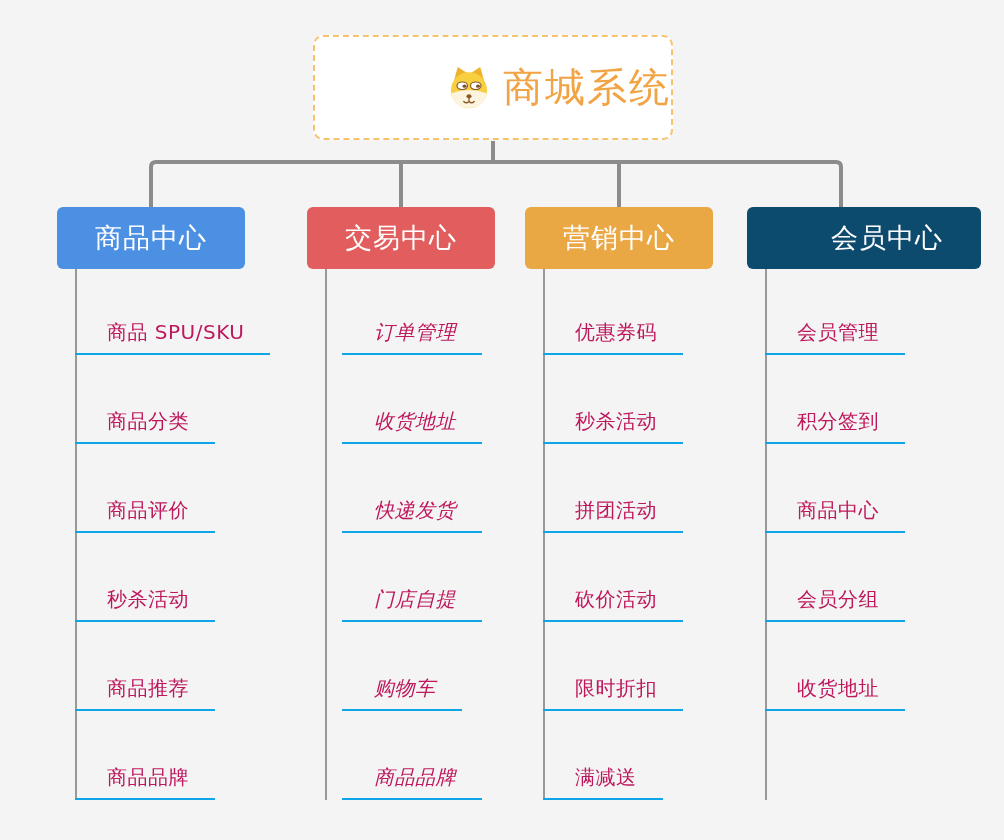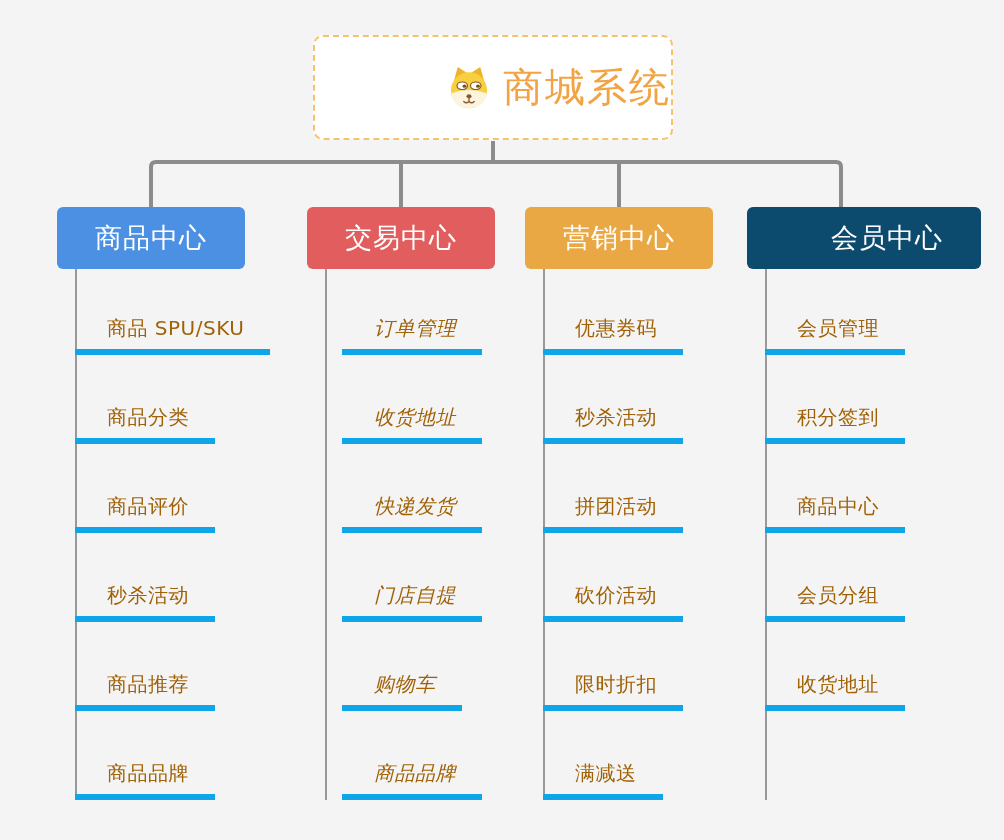--- a/index.html
+++ b/index.html
@@ -66,24 +66,24 @@
     display: flex;
     flex-direction: column;
   }
   .leaf {
     height: 89px;
     display: flex;
     align-items: flex-end;
   }
   .leaf > span {
     display: inline-block;
-    border-bottom: 6px solid #0ea5e9;
+    border-bottom: 2px solid #0ea5e9;
     padding: 0 26px 7px 32px;
     font-size: 20px;
-    color: #a16207;
+    color: #be185d;
     white-space: nowrap;
     letter-spacing: 0.5px;
   }
 </style>
 </head>
 <body>
 
 <div class="canvas">
 
   <svg class="connectors" viewBox="0 0 1004 840" xmlns="http://www.w3.org/2000/svg">

